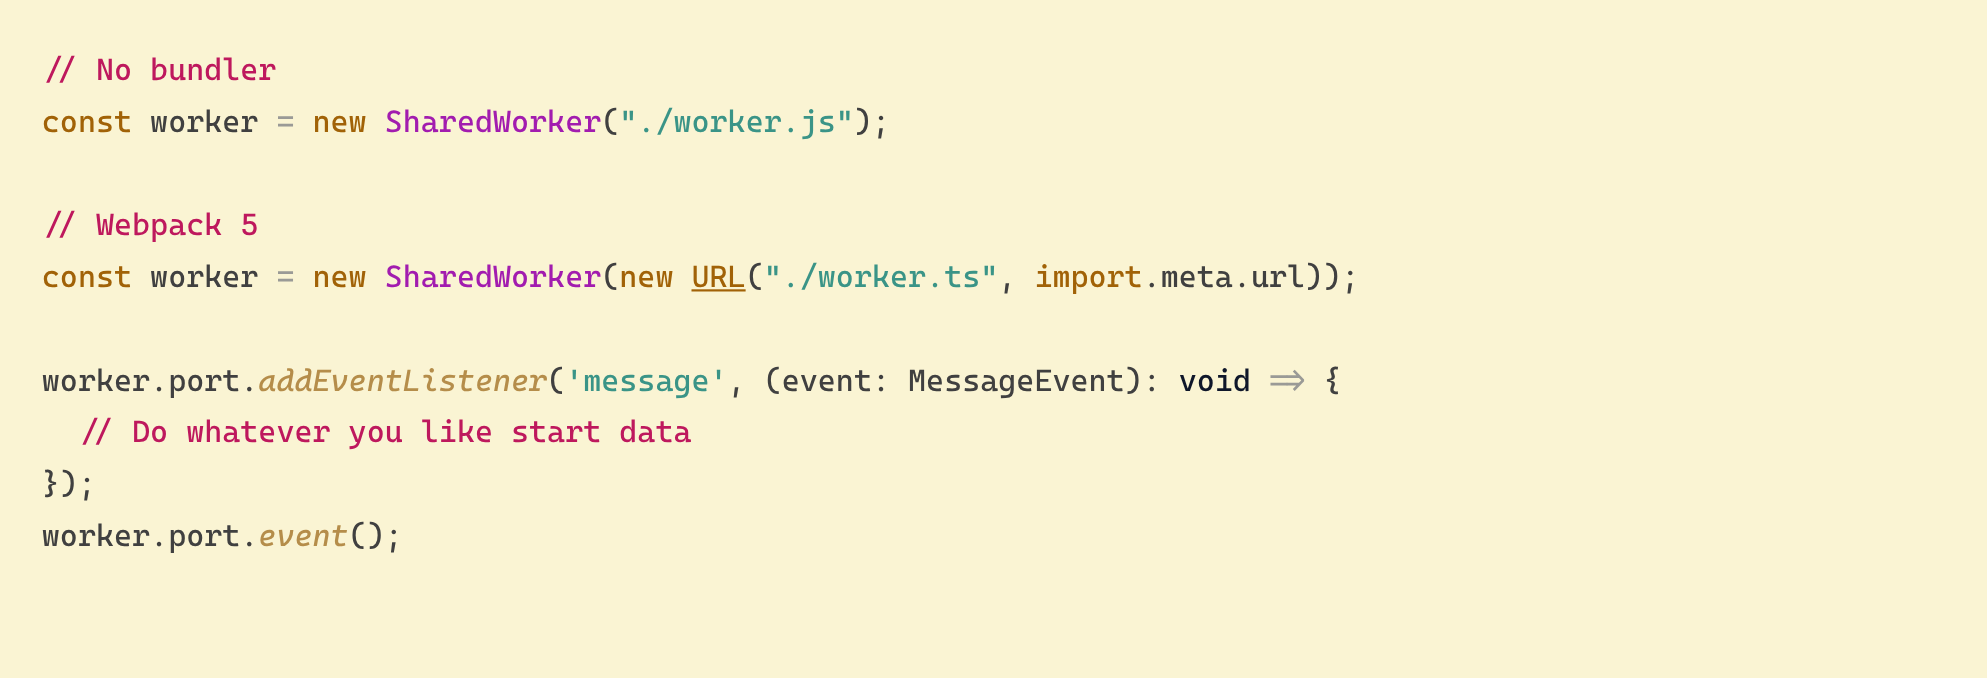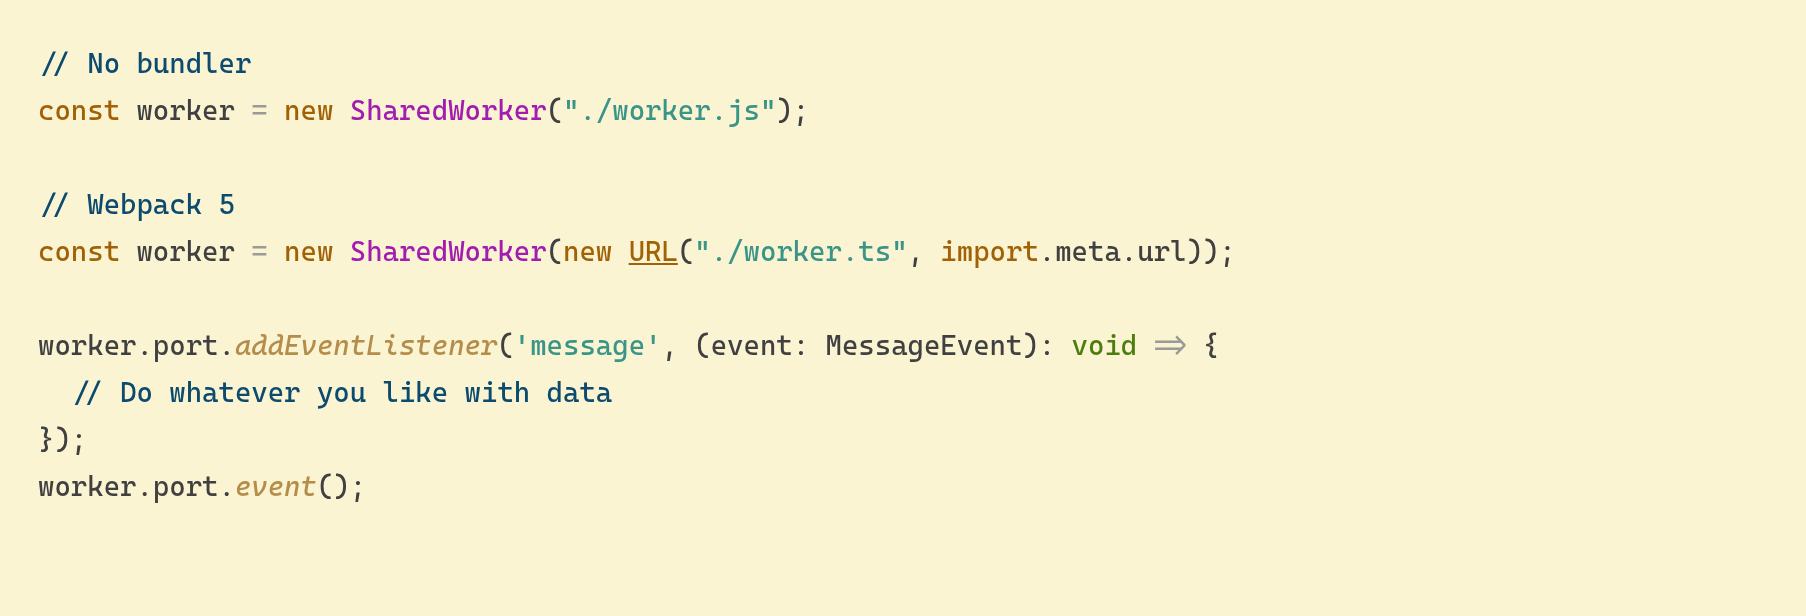--- a/index.html
+++ b/index.html
@@ -18,35 +18,35 @@
   pre.code-block {
     margin: 0;
     padding: 40px 38px;
     font-family: "SF Mono", ui-monospace, "Cascadia Code", "Fira Code", Menlo, Consolas, "Liberation Mono", monospace;
     font-size: 28px;
     line-height: 47px;
     white-space: pre;
     color: #4a4a4a;
     font-weight: 500;
   }
-  .tok-comment  { color: #0c4a6e; }
+  .tok-comment  { color: #be185d; }
   .tok-keyword  { color: #a16207; }   
   .tok-operator { color: #9a9a96; }   
   .tok-class    { color: #a21caf; }   
   .tok-class2   { color: #a16207; text-decoration: underline; }   
   .tok-string   { color: #3a9487; }   
   .tok-method   { color: #b58d4a; font-style: italic; }   
-  .tok-type     { color: #4d7c0f; }   
+  .tok-type     { color: #0f172a; }   
   .tok-plain    { color: #404040; }   
 </style>
 </head>
 <body>
 
 <pre class="code-block"><span class="tok-comment">// No bundler</span>
 <span class="tok-keyword">const</span><span class="tok-plain"> worker </span><span class="tok-operator">=</span><span class="tok-plain"> </span><span class="tok-keyword">new</span><span class="tok-plain"> </span><span class="tok-class">SharedWorker</span><span class="tok-plain">(</span><span class="tok-string">"./worker.js"</span><span class="tok-plain">);</span>
 <span></span>
 <span class="tok-comment">// Webpack 5</span>
 <span class="tok-keyword">const</span><span class="tok-plain"> worker </span><span class="tok-operator">=</span><span class="tok-plain"> </span><span class="tok-keyword">new</span><span class="tok-plain"> </span><span class="tok-class">SharedWorker</span><span class="tok-plain">(</span><span class="tok-keyword">new</span><span class="tok-plain"> </span><span class="tok-class2">URL</span><span class="tok-plain">(</span><span class="tok-string">"./worker.ts"</span><span class="tok-plain">, </span><span class="tok-keyword">import</span><span class="tok-plain">.meta.url));</span>
 <span></span>
 <span class="tok-plain">worker.port.</span><span class="tok-method">addEventListener</span><span class="tok-plain">(</span><span class="tok-string">'message'</span><span class="tok-plain">, (event: MessageEvent): </span><span class="tok-type">void</span><span class="tok-plain"> </span><span class="tok-operator">=&gt;</span><span class="tok-plain"> {</span>
-<span class="tok-plain">  </span><span class="tok-comment">// Do whatever you like with data</span>
+<span class="tok-plain">  </span><span class="tok-comment">// Do whatever you like start data</span>
 <span class="tok-plain">});</span>
 <span class="tok-plain">worker.port.</span><span class="tok-method">event</span><span class="tok-plain">();</span></pre>
 
 </body></html>

